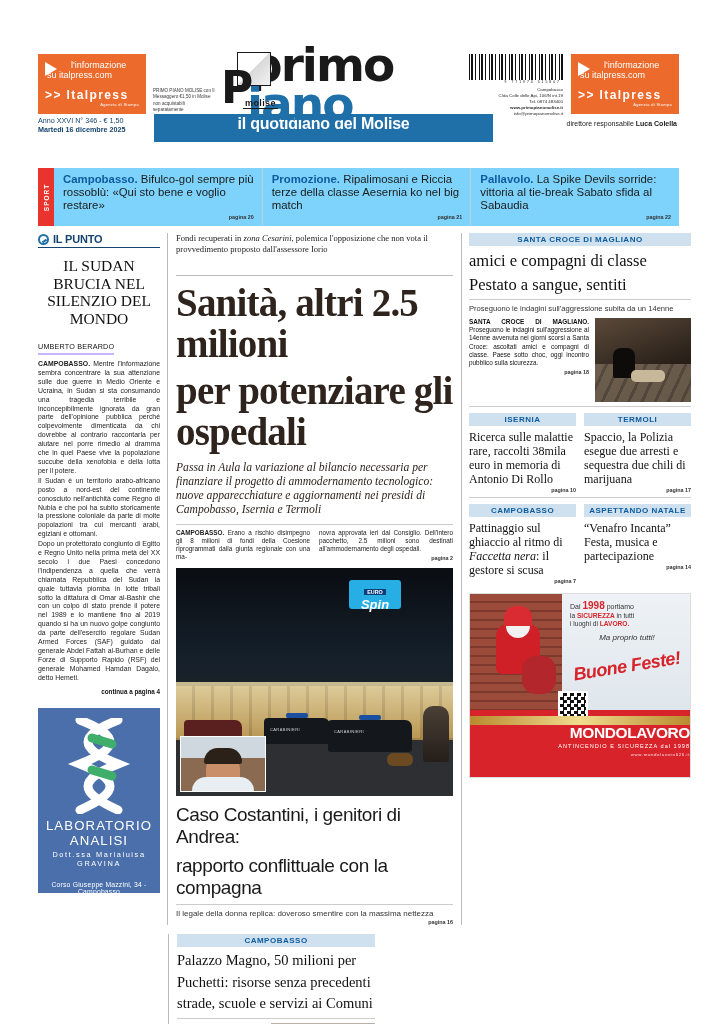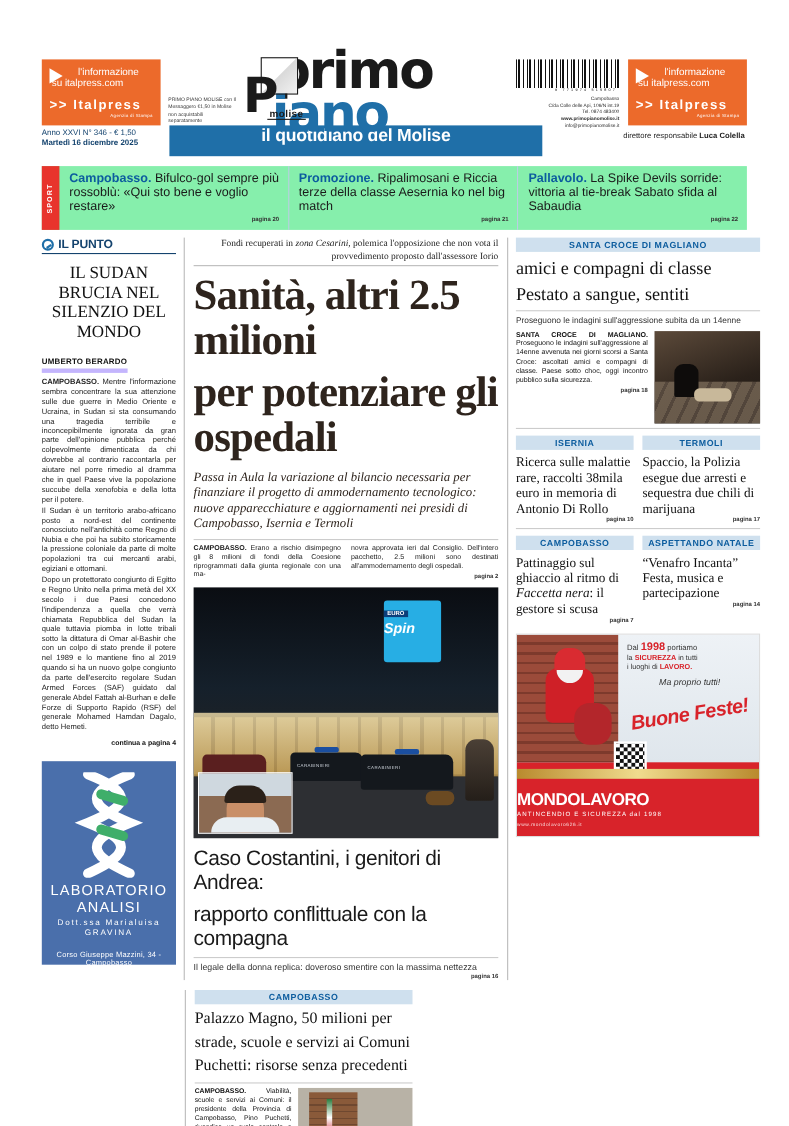--- a/index.html
+++ b/index.html
@@ -49,21 +49,21 @@
   
   .sub-strip { display: flex; height: 28px; margin-top: 2px; }
   .issue-info { font-size: 7.2px; line-height: 9px; color: #14436e; width: 116px; padding-top: 2px; }
   .issue-info .bold { font-weight: bold; }
   .quotidiano { flex: 1 1 auto; background: #1f6fa8; color: #fff; font-size: 16px; font-weight: bold;
     text-align: center; line-height: 20px; letter-spacing: -.2px; }
   .director { width: 186px; font-size: 7px; text-align: right; line-height: 20px; color: #222; padding-right: 2px;}
   .director b { font-weight: bold; }
 
   
-  .sportbar { display: flex; margin-top: 9px; background: #86efac; height: 58px; }
+  .sportbar { display: flex; margin-top: 26px; background: #7dd3fc; height: 58px; }
   .sport-tab { width: 16px; background: #e8342c; color: #fff; font-size: 6.5px; font-weight: bold;
     letter-spacing: 1px; position: relative; flex: 0 0 auto; }
   .sport-tab span { position: absolute; transform: rotate(-90deg); white-space: nowrap;
     left: -9px; top: 26px; width: 34px; text-align: center; }
   .sport-item { flex: 1 1 0; padding: 5px 8px 0 9px; position: relative; }
   .sport-item + .sport-item { border-left: 1px solid #b9cfe2; }
   .sport-item p { font-size: 11.4px; line-height: 13.2px; color: #1a1a1a; font-family: "Liberation Sans", sans-serif; }
   .sport-item p b { color: #0c5c9e; }
   .pg { font-size: 5.4px; font-weight: bold; color: #333; text-align: right; margin-top: 1px; }
 
@@ -73,54 +73,54 @@
   .col-mid { width: 293px; flex: 0 0 auto; padding: 0 8px; }
   .col-right { width: 230px; flex: 0 0 auto; border-left: 1px solid #bbb; padding-left: 7px; }
 
   
   .ilpunto { display: flex; align-items: center; gap: 4px; border-bottom: 1.4px solid #14436e; padding-bottom: 2px; }
   .ilpunto .disc { width: 11px; height: 11px; border-radius: 50%; border: 2px solid #1f6fa8; position: relative; }
   .ilpunto .disc:after { content:''; position:absolute; left:2px; top:4px; width:5px; height:2px; background:#1f6fa8; transform: rotate(-35deg);}
   .ilpunto h4 { font-size: 11px; color: #14436e; font-weight: bold; letter-spacing: -.2px; }
   .punto-title { font-family: "Liberation Serif", serif; font-size: 15.5px; line-height: 17.5px;
     text-align: center; margin: 9px 0 8px; color: #111; }
-  .byline { font-size: 7.2px; font-weight: bold; letter-spacing: .2px; border-bottom: 4px solid #c4b5fd;
+  .byline { font-size: 7.2px; font-weight: normal; letter-spacing: .2px; border-bottom: 2px solid #c4b5fd;
     padding-bottom: 2px; margin-bottom: 5px; display: inline-block; }
   .colbody { font-size: 6.9px; line-height: 8.9px; text-align: justify; color: #222; }
   .colbody b { font-weight: bold; }
   .colbody p { margin-bottom: 1px; }
   .continua { font-size: 6.3px; font-weight: bold; text-align: right; margin-top: 5px; }
 
   
   .lab-ad { margin-top: 13px; background: #4a6fab; color: #fff; height: 185px; padding: 10px 6px 8px;
     text-align: center; position: relative; }
   .dna { height: 96px; position: relative; }
   .dna svg { position: absolute; left: 50%; top: 0; transform: translateX(-50%); }
   .lab-t1 { font-size: 13.2px; letter-spacing: 1.1px; font-weight: 300; margin-top: 4px; }
   .lab-t2 { font-size: 7.4px; letter-spacing: 1.6px; margin-top: 2px; }
   .lab-t3 { font-size: 6.8px; margin-top: 13px; letter-spacing: .2px; }
   .lab-t4 { font-size: 9.4px; margin-top: 3px; }
   .lab-t4 b { font-weight: bold; }
 
   
   .occhiello { font-family: "Liberation Serif", serif; font-size: 8.6px; color: #222; line-height: 11px;
-    border-bottom: 1px solid #bbb; padding-bottom: 3px; text-align: right; }
+    border-bottom: 1px solid #bbb; padding-bottom: 20px; }
   .occhiello i { font-style: italic; }
   .hl-main { font-family: "Liberation Serif", serif; font-weight: bold; color: #2e241d;
     font-size: 39px; line-height: 41px; letter-spacing: -.8px; margin-top: 6px; }
   .summary { font-family: "Liberation Serif", serif; font-style: italic; font-size: 11.6px;
     line-height: 14px; color: #2e241d; margin-top: 9px; }
   .two-col { display: flex; gap: 9px; margin-top: 7px; border-top: 1px solid #ccc; padding-top: 4px;}
   .two-col div { flex: 1 1 0; font-size: 6.4px; line-height: 8.1px; text-align: justify; color: #222; }
   .two-col b { font-weight: bold; }
 
   .photo-main { margin-top: 6px; height: 228px; position: relative; overflow: hidden;
     background: linear-gradient(#0a0d12 0%, #15202b 40%, #232323 70%, #3a3a3a 100%); }
-  .eurospin { position: absolute; right: 52px; top: 12px; width: 52px; height: 56px;
-    background: #27aee4; border-radius: 3px; color: #fff; }
+  .eurospin { position: absolute; right: 52px; top: 12px; width: 52px; height: 29px;
+    background: #27aee4; border-radius: 3px; color: #fff; text-align: center; }
   .eurospin .e1 { font-size: 5.4px; font-weight: bold; background:#0c3e7a; display:inline-block; padding:0 3px; margin-top:7px;}
   .eurospin .e2 { font-size: 13px; font-style: italic; font-weight: bold; line-height: 14px; }
   .store-front { position: absolute; left: 0; bottom: 56px; width: 100%; height: 58px;
     background: linear-gradient(#e0cfa0, #b38f4a); opacity: .88; }
   .store-win { position:absolute; bottom:58px; left:0; width:100%; height:52px;
     background: repeating-linear-gradient(to right, rgba(255,230,160,.85) 0 16px, rgba(60,40,20,.6) 16px 19px);}
   .road { position: absolute; left: 0; bottom: 0; width: 100%; height: 56px; background: #2d2f33; }
   .car { position: absolute; background: #14181d; border-radius: 4px 7px 3px 3px; }
   .car.c1 { left: 88px; bottom: 52px; width: 66px; height: 26px; }
   .car.c2 { left: 152px; bottom: 44px; width: 84px; height: 32px; }
@@ -179,21 +179,21 @@
   .mondo-txt { position:absolute; left:100px; top:6px; right:6px; text-align:left; }
   .m1 { font-size: 7px; color:#333; }
   .m1 b { color:#d8232a; font-size: 10px; }
   .m2 { font-size: 6.6px; color:#333; margin-top:1px;}
   .m2 b { color:#d8232a; }
   .m3 { font-size: 8px; font-style: italic; color:#333; margin-top: 6px; text-align:center;}
   .buone { font-size: 18px; color:#d8232a; font-style: italic; font-weight: bold; transform: rotate(-9deg);
     margin-top: 14px; text-align:center; letter-spacing:-.5px;}
   .qr { position:absolute; left: 88px; bottom: 56px; width: 30px; height: 30px;
     background: repeating-conic-gradient(#111 0 25%, #fff 0 50%) 0 0/7px 7px; border: 2px solid #fff;}
-  .mondo-brand { position:absolute; left:0; bottom: 8px; width:100%; text-align:left; color:#fff;}
+  .mondo-brand { position:absolute; left:0; bottom: 20px; width:100%; text-align:right; color:#fff;}
   .mb1 { font-size: 15.5px; font-weight: bold; letter-spacing: -.4px; }
   .mb2 { font-size: 5.6px; letter-spacing: 1px; margin-top:1px; }
   .mb3 { font-size: 4.4px; letter-spacing: .6px; margin-top: 3px; opacity:.85;}
   .gold { position:absolute; left:0; bottom: 52px; width:100%; height:9px;
     background: linear-gradient(90deg,#b98a2e,#f0dc8e,#b98a2e); }
 
   
   .bottom { display: flex; margin-top: 9px; }
   .bot-mid { width: 215px; padding: 0 8px; border-left: 1px solid #bbb; }
   .hl-bot { font-family: "Liberation Serif", serif; font-size: 14.5px; line-height: 16.5px; color: #111; margin-top: 5px; }
@@ -462,22 +462,22 @@
         </div>
       </div>
     </div>
   </div>
 
   <div class="bottom">
     <div style="width:130px;flex:0 0 auto"></div>
     <div class="bot-mid">
       <div class="kicker">CAMPOBASSO</div>
       <div class="hl-bot">Palazzo Magno, 50 milioni per</div>
+      <div class="hl-bot">Puchetti: risorse senza precedenti</div>
       <div class="hl-bot">strade, scuole e servizi ai Comuni</div>
-      <div class="hl-bot">Puchetti: risorse senza precedenti</div>
       <div class="bot-body">
         <div class="bot-text">
           <b>CAMPOBASSO.</b><span> Viabilità, scuole e servizi ai Comuni: il presidente della Provincia di Campobasso, Pino Puchetti, rivendica un ruolo centrale e annuncia investimenti per circa 50 milioni di euro nei quattro anni di mandato, con cantieri già avviati, risparmi strutturali e un rafforzamento delle funzioni a supporto del territorio.</span>
           
         </div>
         <div class="bot-photo">
           <div class="wall"></div>
           <div class="brickw"></div>
           <div class="flag"></div>
 

